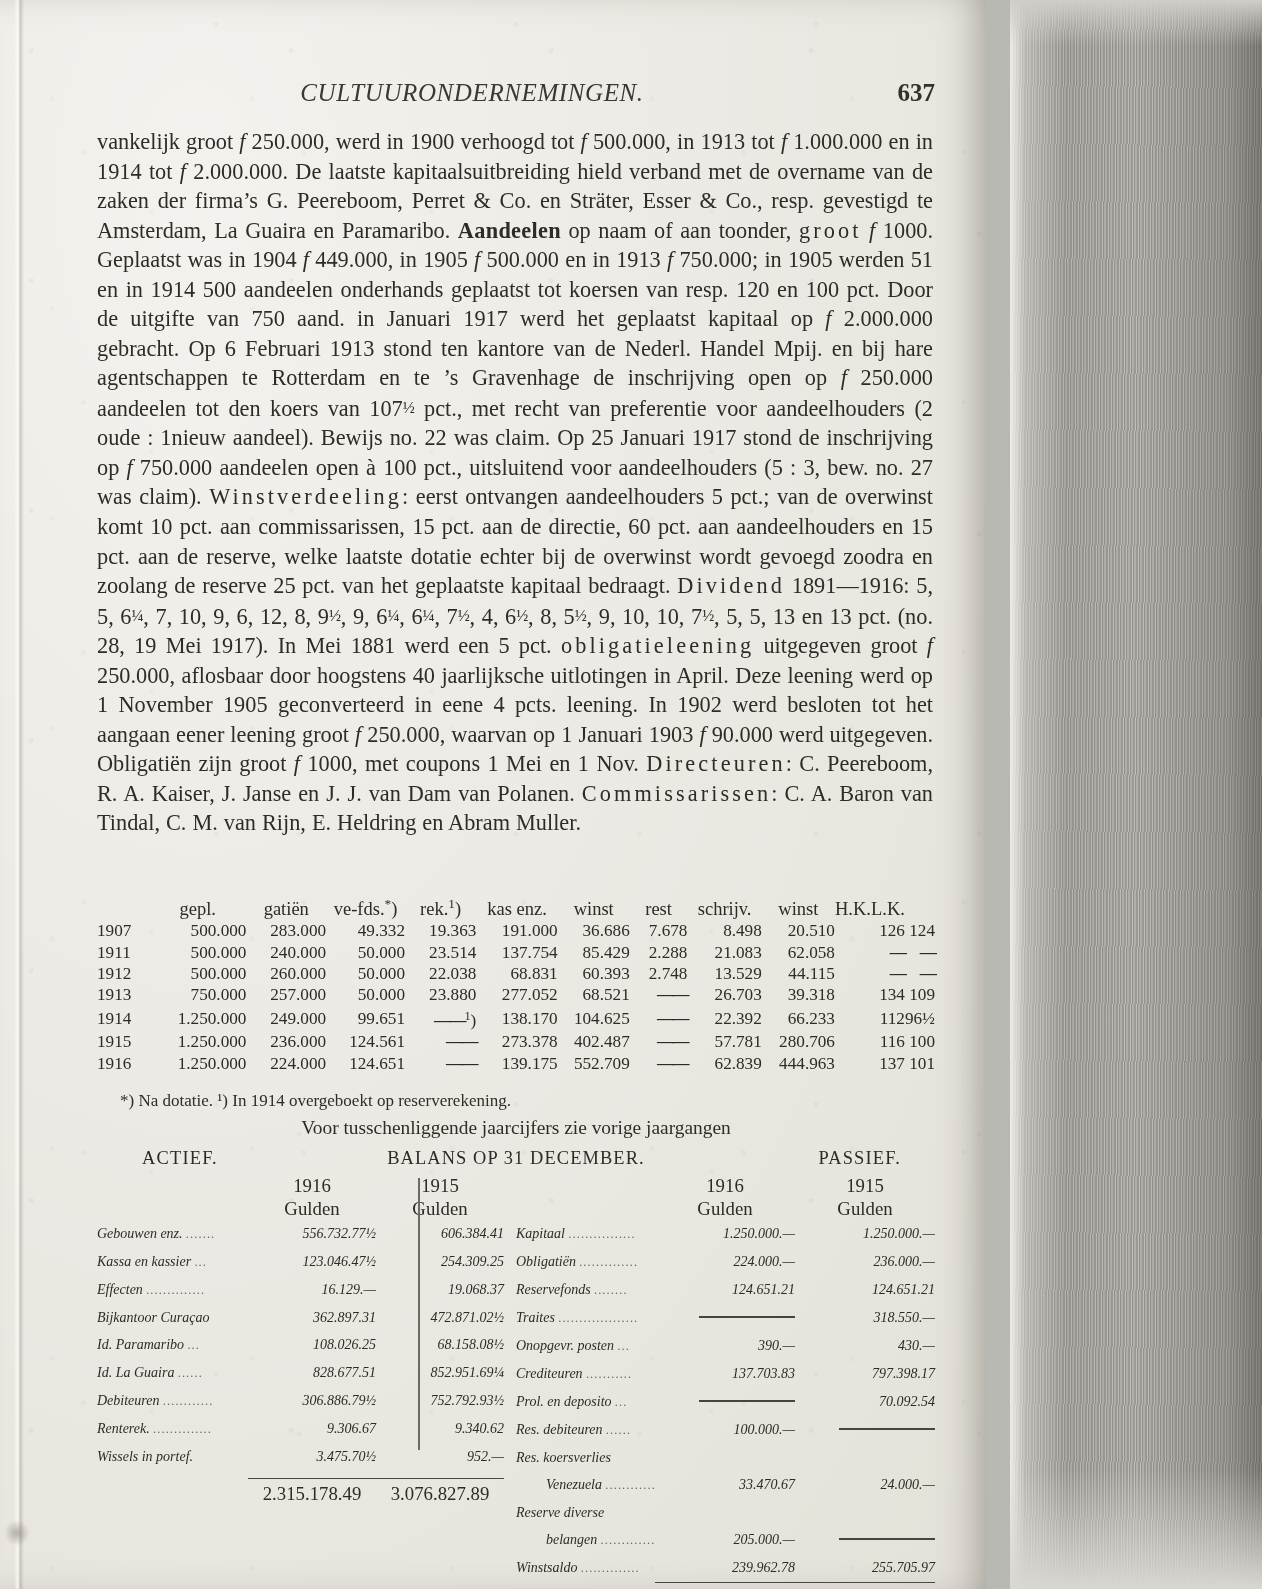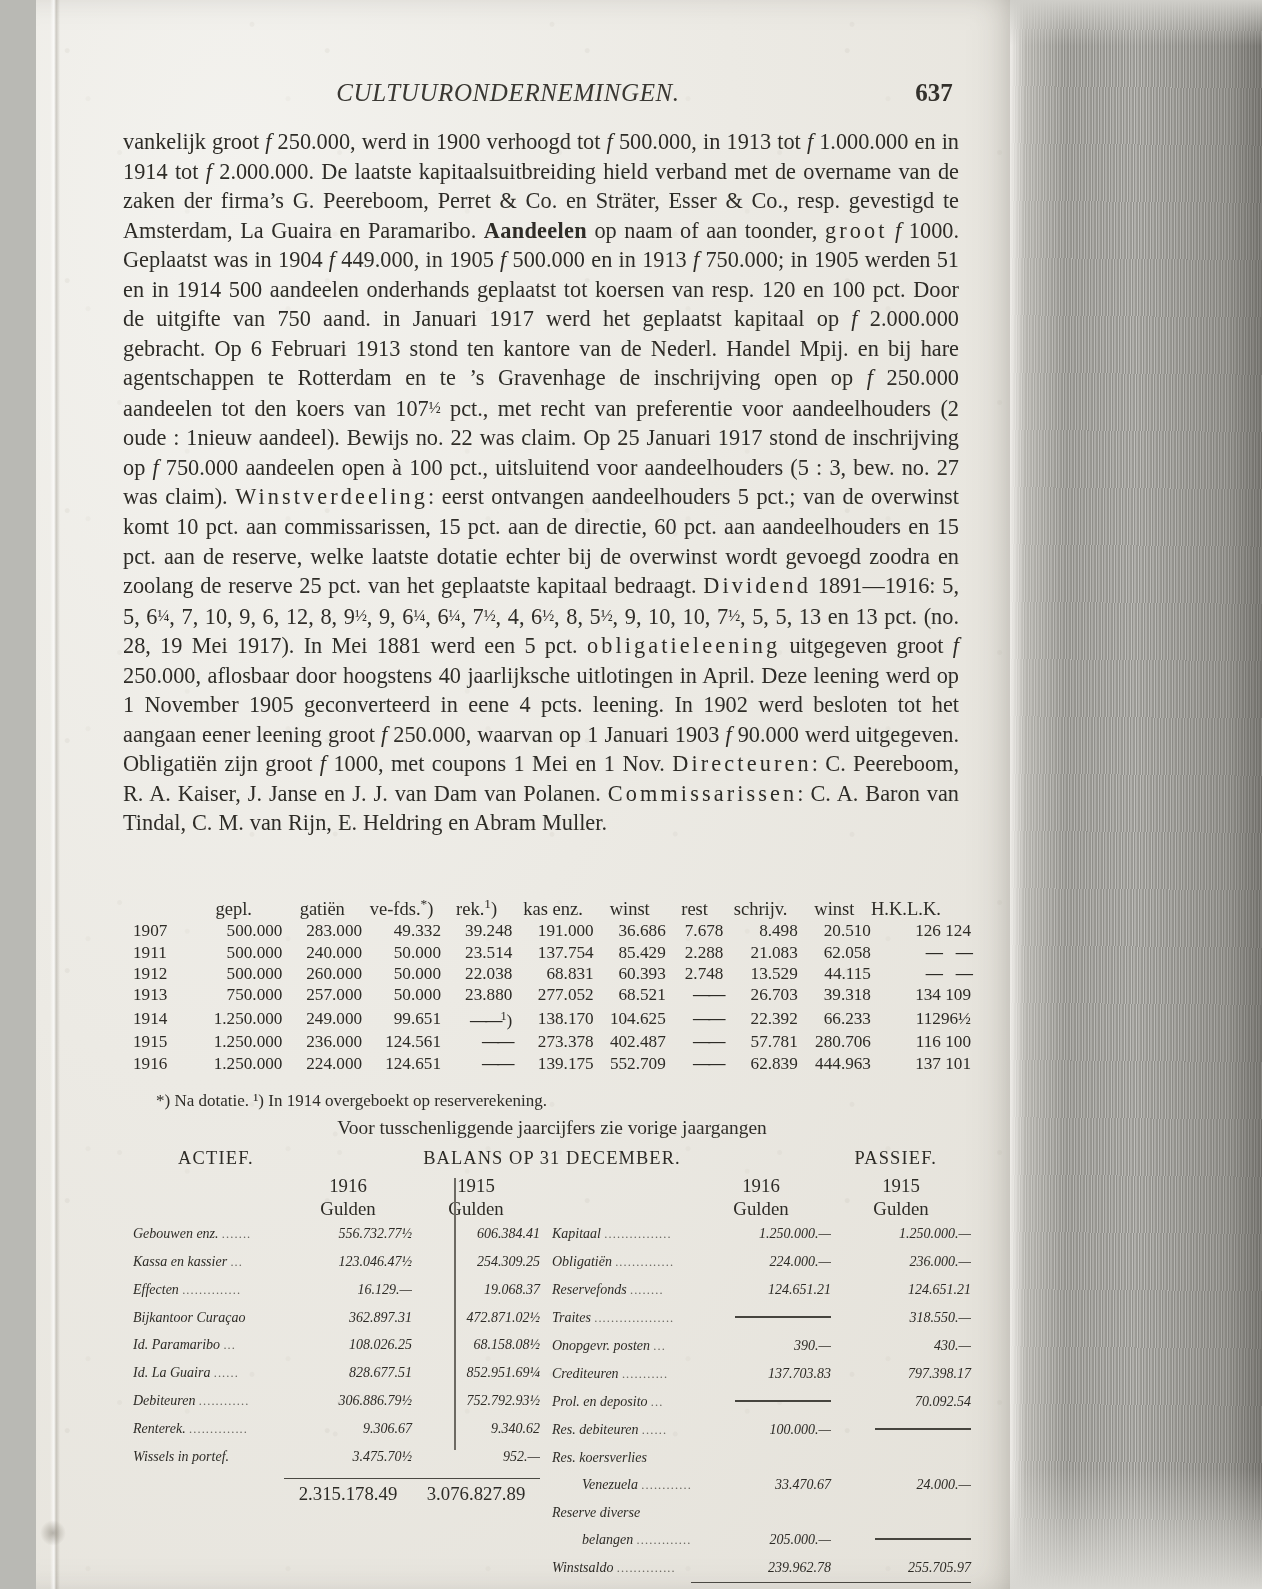--- a/index.html
+++ b/index.html
@@ -9,21 +9,20 @@
     font-family:"Liberation Serif",serif;
     overflow:hidden;
     position:relative;
   }
   
   #page{
     position:absolute;left:0;top:0;width:986px;height:1589px;
     background:
       radial-gradient(ellipse at 20% 12%, #f3f2ee 0%, #eceae4 45%, #e4e1d9 100%);
     box-shadow:inset -26px 0 44px -22px rgba(90,86,78,.55);
-    margin-left:36px;
   }
   
   #grain{
     position:absolute;inset:0;pointer-events:none;opacity:.5;
     background-image:
       radial-gradient(circle at 12% 22%, rgba(160,152,136,.16) 0 2px, transparent 3px),
       radial-gradient(circle at 72% 9%,  rgba(160,152,136,.13) 0 2px, transparent 3px),
       radial-gradient(circle at 38% 61%, rgba(160,152,136,.12) 0 2px, transparent 3px),
       radial-gradient(circle at 88% 78%, rgba(160,152,136,.13) 0 2px, transparent 3px),
       radial-gradient(circle at 54% 88%, rgba(160,152,136,.10) 0 2px, transparent 3px),
@@ -78,26 +77,26 @@
   .runhead{
     position:absolute;top:79px;left:97px;width:838px;
     display:flex;align-items:baseline;
   }
   .runhead .title{
     flex:1;text-align:center;font-style:italic;font-size:25px;
     letter-spacing:.6px;color:#3a3833;
     text-indent:-14px;
   }
   .runhead .folio{
-    font-size:25px;color:#33312c;font-weight:700;width:74px;text-align:center;
+    font-size:25px;color:#33312c;font-weight:700;width:74px;text-align:right;
   }
 
   
   #body-text{
-    position:absolute;top:127px;left:87px;width:836px;
+    position:absolute;top:127px;left:97px;width:836px;
     font-size:22.3px;line-height:29.55px;
     text-align:justify;color:#2e2c27;
     word-spacing:.4px;
   }
   #body-text .f{font-style:italic;font-family:"Liberation Serif",serif;}
   #body-text b{font-weight:700;letter-spacing:.3px;}
   .sp{letter-spacing:3.1px;}
   .frac{font-size:.72em;vertical-align:.18em;letter-spacing:-.2px;}
 
   
@@ -202,21 +201,21 @@
             <td style="width: 62px;">H.K.L.K.</td>
             <td></td>
           </tr>
       </thead>
       <tbody id="rbody">
           <tr>
             <td class="yr">1907</td>
             <td>500.000</td>
             <td>283.000</td>
             <td>49.332</td>
-            <td>39.248</td>
+            <td>19.363</td>
             <td>191.000</td>
             <td>36.686</td>
             <td>7.678</td>
             <td>8.498</td>
             <td>20.510</td>
             <td>126</td>
             <td>124</td>
           </tr>
           <tr>
             <td class="yr">1911</td>

